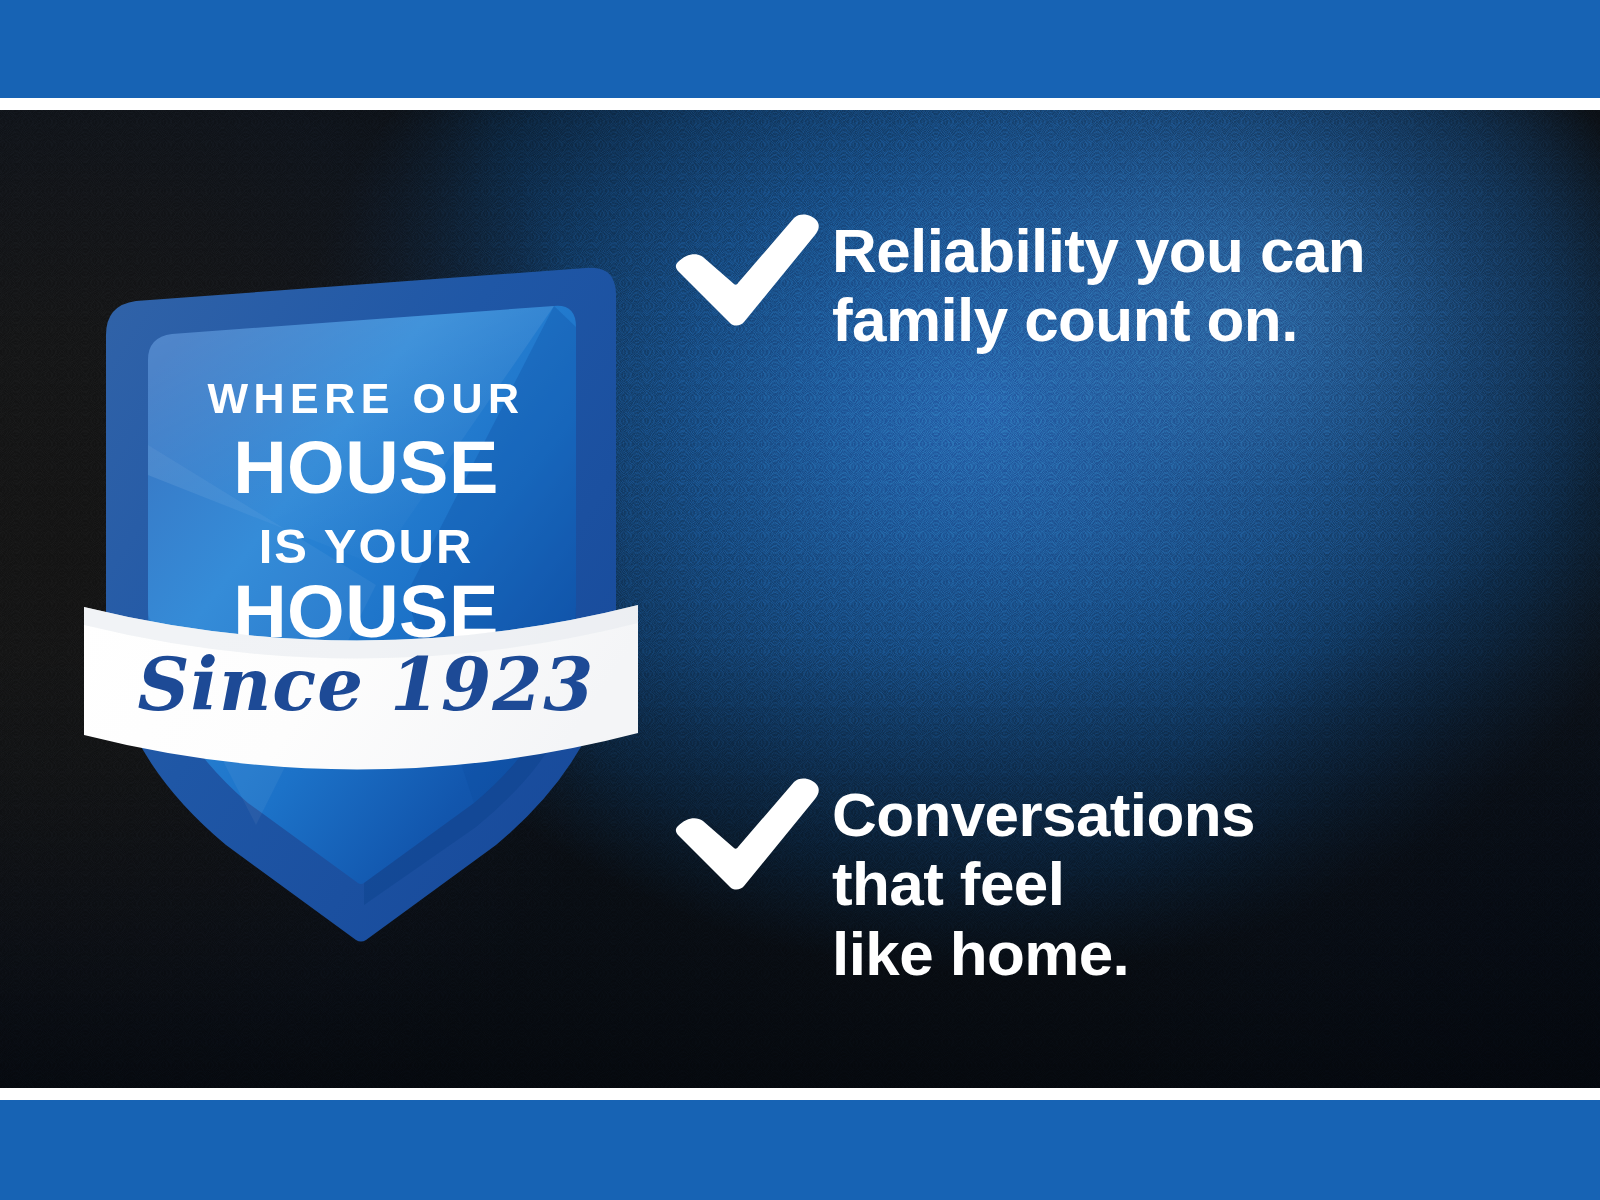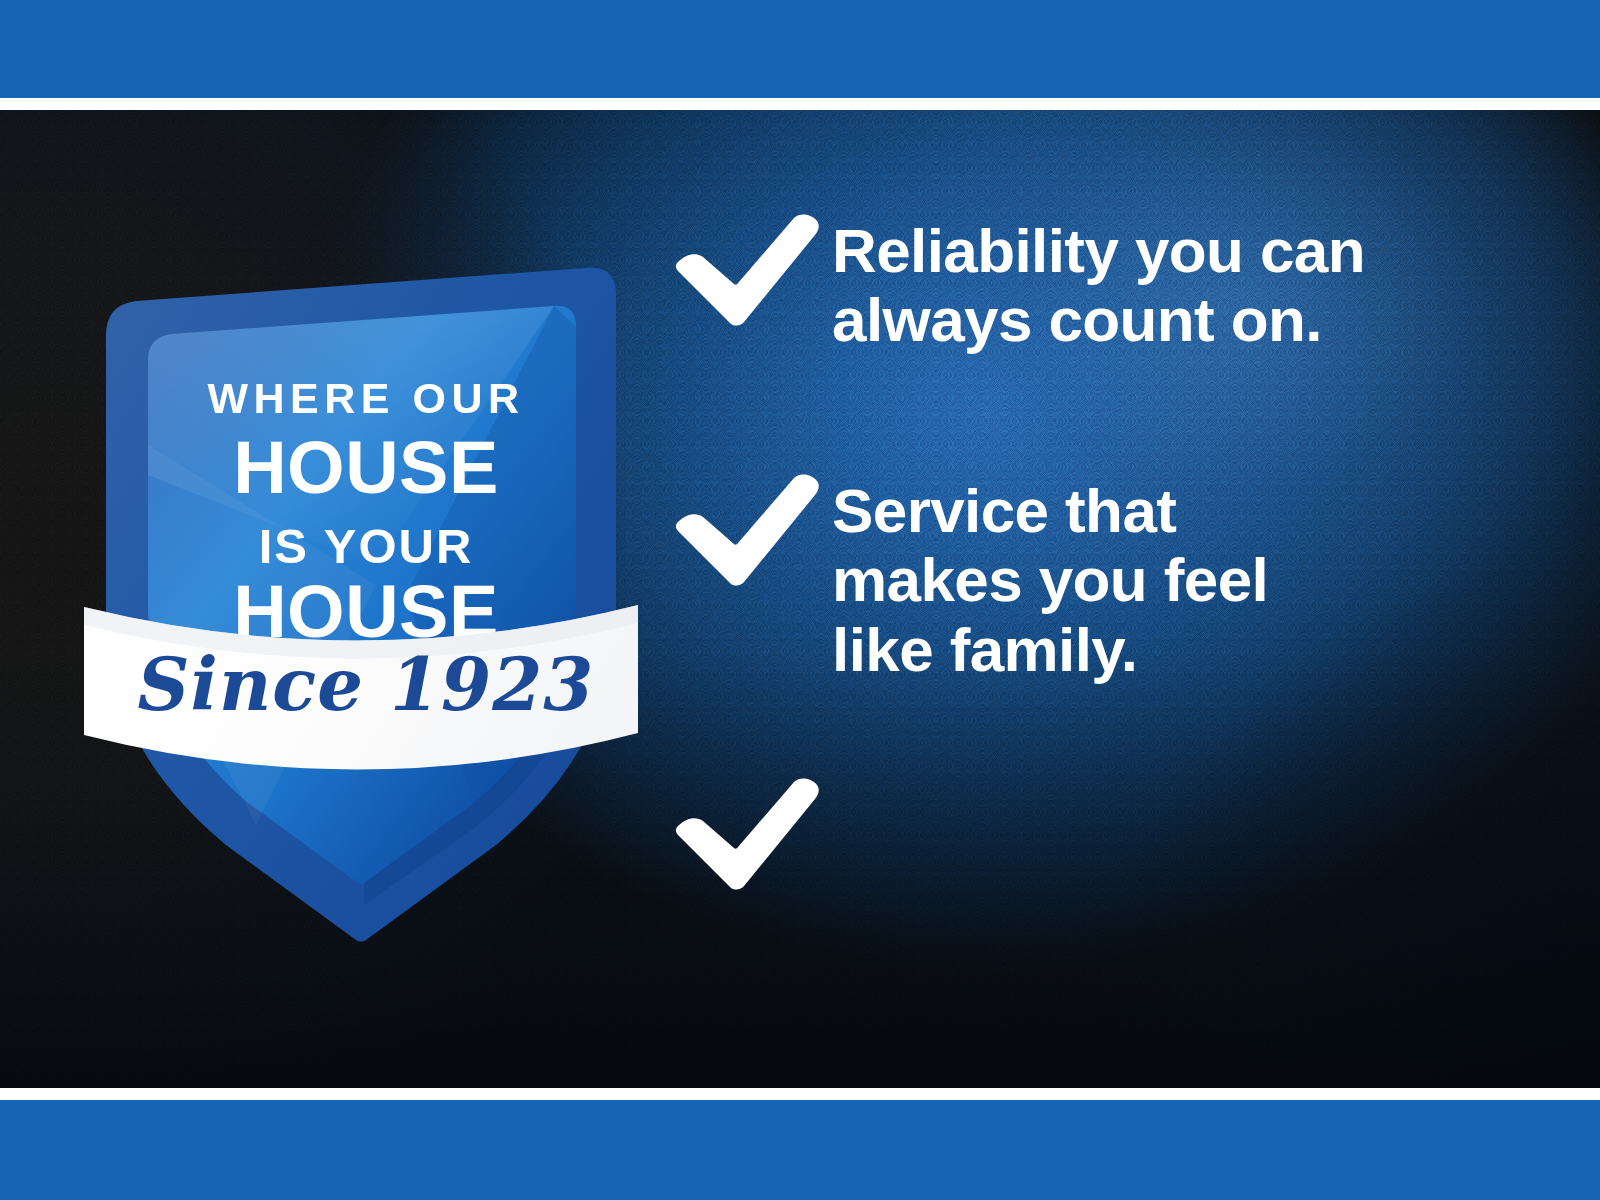--- a/index.html
+++ b/index.html
@@ -275,43 +275,34 @@
 
     <div class="benefit b0">
       <span class="check">
         <svg viewBox="0 0 150 118" xmlns="http://www.w3.org/2000/svg">
           <path d="M6,50 C14,42 24,40 31,45 L62,72 C63,73 65,73 66,71
                    L122,6 C128,0 140,2 145,9 C148,13 147,18 143,23
                    L72,110 C69,114 62,115 58,111 L7,60 C3,56 3,53 6,50 Z" fill="#ffffff"></path>
         </svg>
       </span>
       <span class="benefit-text">Reliability you can
-always count on.</span>
+family count on.</span>
     </div>
 
-    <div class="benefit b1">
-      <span class="check">
-        <svg viewBox="0 0 150 118" xmlns="http://www.w3.org/2000/svg">
-          <path d="M6,50 C14,42 24,40 31,45 L62,72 C63,73 65,73 66,71
-                   L122,6 C128,0 140,2 145,9 C148,13 147,18 143,23
-                   L72,110 C69,114 62,115 58,111 L7,60 C3,56 3,53 6,50 Z" fill="#ffffff"></path>
-        </svg>
-      </span>
-      <span class="benefit-text">Service that
-makes you feel
-like family.</span>
-    </div>
 
     <div class="benefit b2">
       <span class="check">
         <svg viewBox="0 0 150 118" xmlns="http://www.w3.org/2000/svg">
           <path d="M6,50 C14,42 24,40 31,45 L62,72 C63,73 65,73 66,71
                    L122,6 C128,0 140,2 145,9 C148,13 147,18 143,23
                    L72,110 C69,114 62,115 58,111 L7,60 C3,56 3,53 6,50 Z" fill="#ffffff"></path>
         </svg>
       </span>
+      <span class="benefit-text">Conversations
+that feel
+like home.</span>
     </div>
 
   </div>
 
   <div class="brand-bar bottom"></div>
 
 </div>
 
 </body></html>

